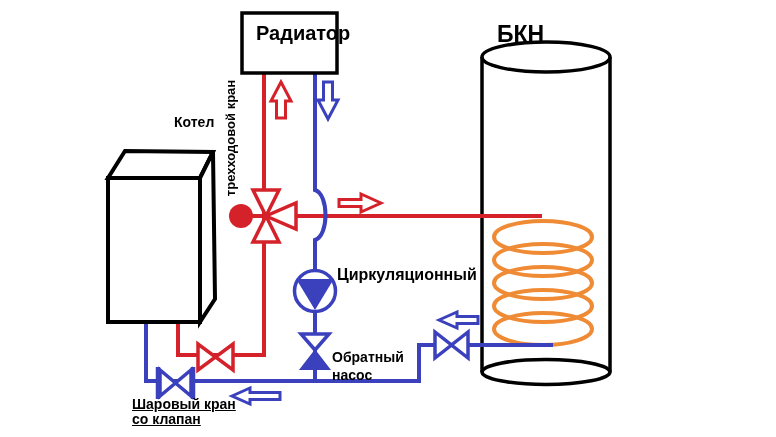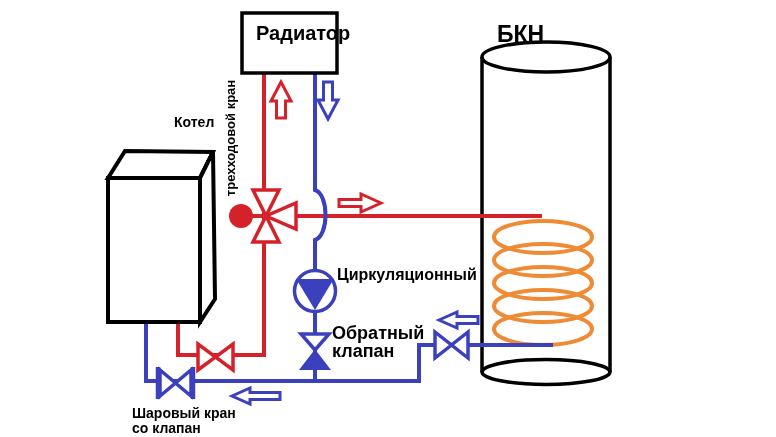--- a/index.html
+++ b/index.html
@@ -8,22 +8,22 @@
     background:var(--background,#fff);
     font-family:"Liberation Sans","DejaVu Sans",sans-serif;
   }
   .stage svg{position:absolute;left:0;top:0;}
   .lbl{position:absolute;color:#000;font-weight:bold;white-space:nowrap;}
   .lbl-boiler{left:142px;top:114px;font-size:14px;margin-left:32px;}
   .lbl-tank{left:497px;top:13px;font-size:23px;margin-top:8px;}
   .lbl-radiator{left:256px;top:22px;font-size:20px;line-height:22px;}
   .lbl-threeway{left:230px;top:138px;font-size:13px;transform:translate(-50%,-50%) rotate(-90deg);}
   .lbl-pump{left:337px;top:266px;font-size:16px;line-height:17px;}
-  .lbl-check{left:332px;top:324px;font-size:18px;line-height:18px;}
-  .lbl-ball{left:132px;top:406px;font-size:14px;line-height:15px;}
+  .lbl-check{left:332px;top:348px;font-size:14px;line-height:18px;}
+  .lbl-ball{left:132px;top:397px;font-size:14px;line-height:15px;text-decoration:underline;}
 
   .pipe-red{stroke:var(--pipe-red,#d5222a);stroke-width:4;fill:none;}
   .pipe-blue{stroke:var(--pipe-blue,#3b40bd);stroke-width:4;fill:none;}
   .sym-red{stroke:var(--pipe-red,#d5222a);stroke-width:3.5;fill:#fff;stroke-linejoin:miter;}
   .sym-red-solid{fill:var(--pipe-red,#d5222a);stroke:none;}
   .sym-blue{stroke:var(--pipe-blue,#3b40bd);stroke-width:3.5;fill:#fff;stroke-linejoin:miter;}
   .sym-blue-solid{fill:var(--pipe-blue,#3b40bd);stroke:var(--pipe-blue,#3b40bd);stroke-width:2;stroke-linejoin:miter;}
   .bar-blue{stroke:var(--pipe-blue,#3b40bd);stroke-width:4.5;fill:none;}
   .arrow-red{stroke:var(--pipe-red,#d5222a);stroke-width:3;fill:#fff;stroke-linejoin:miter;}
   .arrow-blue{stroke:var(--pipe-blue,#3b40bd);stroke-width:3;fill:#fff;stroke-linejoin:miter;}
@@ -123,21 +123,21 @@
   </div>
 
   <div class="lbl lbl-threeway">трехходовой кран</div>
 
   <div class="lbl lbl-pump">
     <div>Циркуляционный</div>
   </div>
 
   <div class="lbl lbl-check">
     <div>Обратный</div>
-    <div>клапан</div>
+    <div>насос</div>
   </div>
 
   <div class="lbl lbl-ball">
     <div>Шаровый кран</div>
     <div>со клапан</div>
   </div>
 
 </div>
 
 </body></html>

